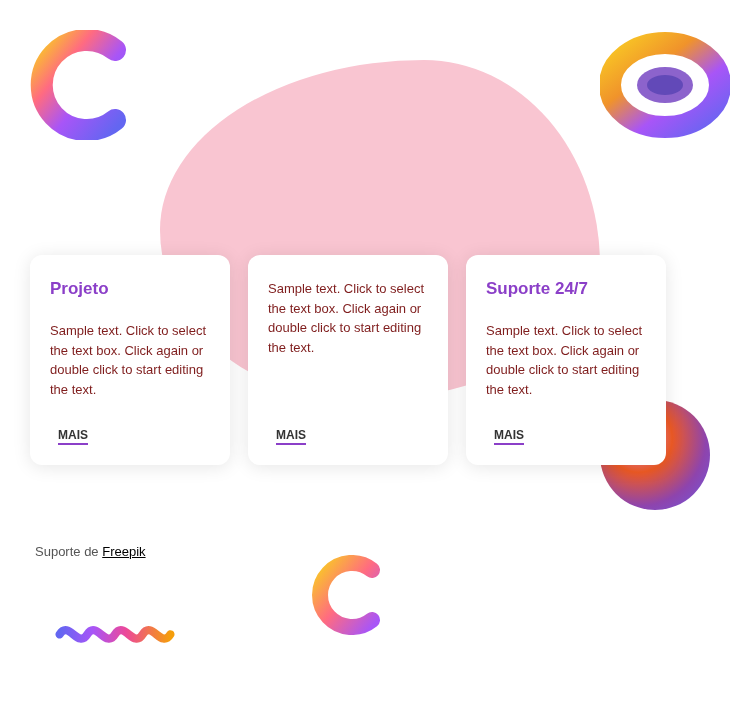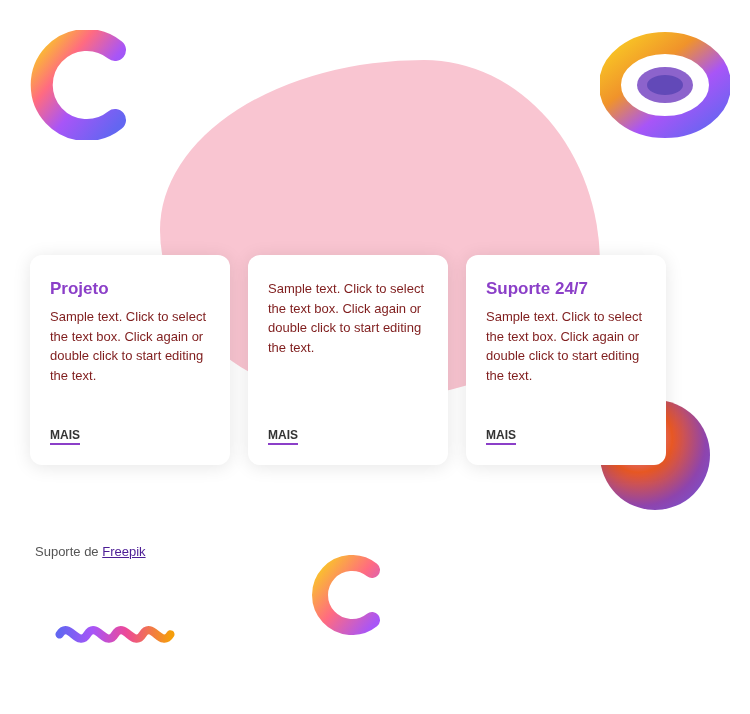--- a/index.html
+++ b/index.html
@@ -36,21 +36,21 @@
 
     .card {
       background: #ffffff;
       border-radius: 12px;
       padding: 24px 20px 20px 20px;
       width: 200px;
       min-height: 210px;
       box-shadow: 0 2px 18px rgba(0,0,0,0.10);
       display: flex;
       flex-direction: column;
-      gap: 8px;
+      gap: 22px;
       justify-content: space-between;
     }
 
     .card-title {
       font-size: 17px;
       font-weight: 700;
       color: #8b3fc8;
     }
 
     .card-text {
@@ -63,20 +63,21 @@
     .card-link {
       font-size: 12px;
       font-weight: 700;
       color: #333;
       text-decoration: none;
       border-bottom: 2px solid #8b3fc8;
       display: inline-block;
       padding-bottom: 1px;
       width: fit-content;
       cursor: pointer;
+      margin-left: 8px;
     }
 
     
     
     .shape-c-topleft {
       position: absolute;
       top: 30px;
       left: 30px;
       width: 110px;
       height: 110px;
@@ -128,21 +129,21 @@
     
     .footer-text {
       position: absolute;
       bottom: 155px;
       left: 35px;
       font-size: 13px;
       color: #555;
       z-index: 10;
     }
     .footer-text a {
-      color: #4c1d95;
+      color: #000000;
       text-decoration: underline;
       text-align: center;
     }
   </style>
 </head>
 <body>
 
 <div class="blob"></div>
 
 <div class="shape-c-topleft">

